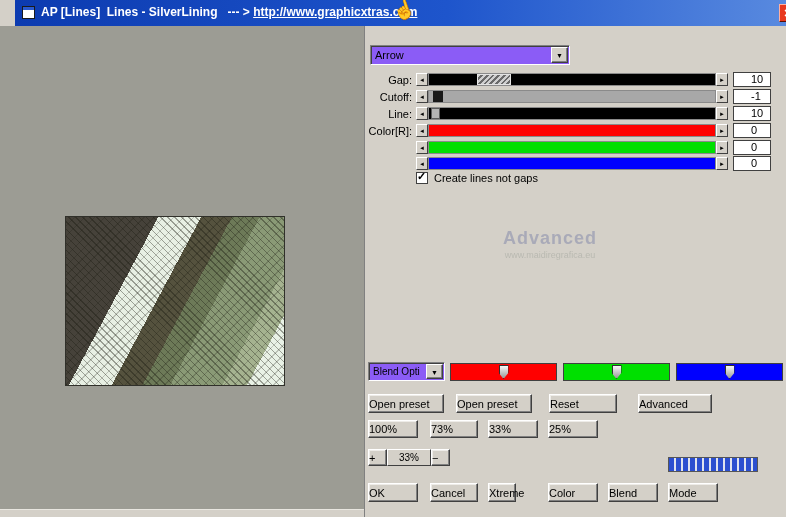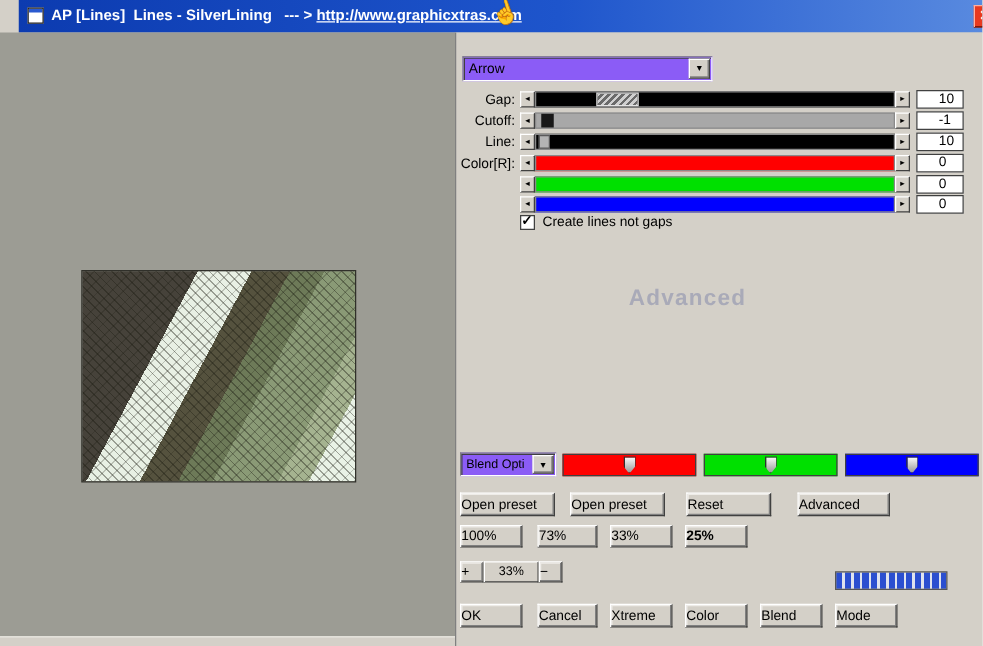--- a/index.html
+++ b/index.html
@@ -170,20 +170,21 @@
   </div>
 
   <div class="checkrow">
     <span class="checkbox">
       <span class="checkmark">✓</span>
     </span>
     <span class="checklabel">Create lines not gaps</span>
   </div>
 
   <div class="wm1">Advanced</div>
+  <div class="wm2">www.maidiregrafica.eu</div>
 
   <div class="dropdown sunken" style="left:368px; top:362px; width:77px; height:19px;">
     <span class="dd-text" style="font-size:10px;text-align:right;">Blend Opti</span>
     <span class="dd-arrow">▼</span>
   </div>
 
   <div class="channel-bar" style="left: 450px; background-color: rgb(255, 0, 0);">
     <div class="channel-thumb"></div>
   </div>
   <div class="channel-bar" style="left: 563px; background-color: rgb(0, 224, 0);">
@@ -194,28 +195,28 @@
   </div>
 
   <button class="btn" style="left:368px; top:394px; width:76px;">Open preset</button>
   <button class="btn" style="left:456px; top:394px; width:76px;">Open preset</button>
   <button class="btn" style="left:549px; top:394px; width:68px;">Reset</button>
   <button class="btn" style="left:638px; top:394px; width:74px;">Advanced</button>
 
   <button class="btn" style="left:368px; top:420px; width:50px; height:18px;">100%</button>
   <button class="btn" style="left:430px; top:420px; width:48px; height:18px;">73%</button>
   <button class="btn" style="left:488px; top:420px; width:50px; height:18px;">33%</button>
-  <button class="btn" style="left:548px; top:420px; width:50px; height:18px;font-weight:bold;">25%</button>
+  <button class="btn" style="left:548px; top:420px; width:50px; height:18px;">25%</button>
 
   <button class="btn" style="left:368px; top:449px; width:19px; height:17px;">+</button>
   <div class="flatbox" style="left:387px; top:449px; width:44px;">33%</div>
   <button class="btn" style="left:431px; top:449px; width:19px; height:17px;">−</button>
 
   <div class="meter"></div>
 
   <button class="btn" style="left:368px; top:483px; width:50px;">OK</button>
   <button class="btn" style="left:430px; top:483px; width:48px;">Cancel</button>
-  <button class="btn" style="left:488px; top:483px; width:50px;">Xtreme</button>
+  <button class="btn" style="left:488px; top:483px; width:28px;">Xtreme</button>
   <button class="btn" style="left:548px; top:483px; width:50px;">Color</button>
   <button class="btn" style="left:608px; top:483px; width:50px;">Blend</button>
   <button class="btn" style="left:668px; top:483px; width:50px;">Mode</button>
 
 </div>
 
 </body></html>

